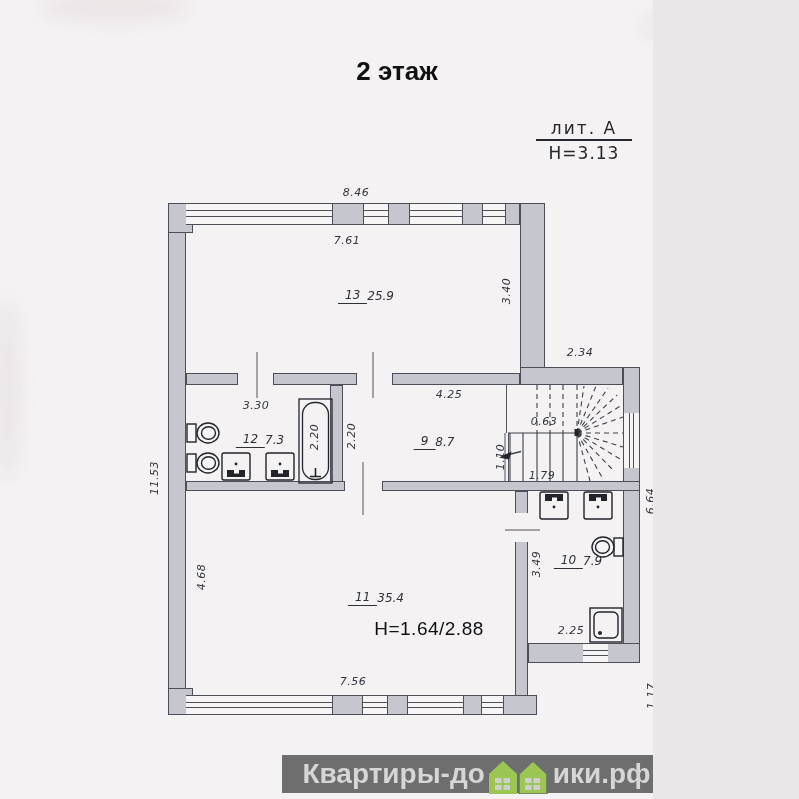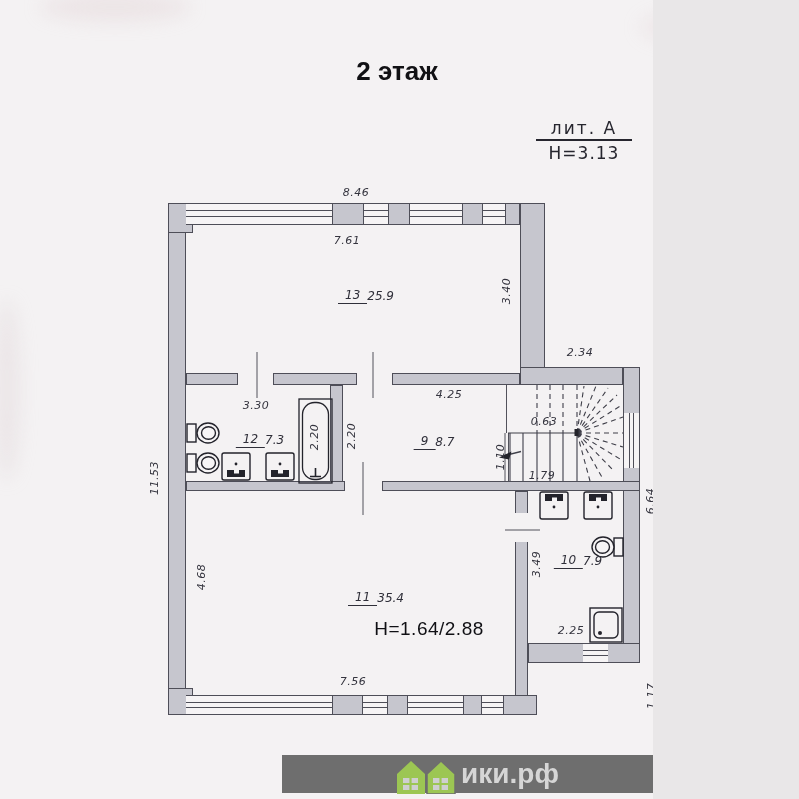--- a/index.html
+++ b/index.html
@@ -192,20 +192,21 @@
     <span class="rarea">35.4</span>
   </div>
   <div class="room-label" style="left:578px;top:561px;">
     <span class="rnum">10</span>
     <span class="rarea">7.9</span>
   </div>
 
   <div class="note" style="left:429px;top:629px;">Н=1.64/2.88</div>
 
   <div class="watermark">
+    <span>Квартиры-до</span>
     <svg width="64" height="36" viewBox="0 0 64 36" style="margin:3px 1px 0;">
       <path d="M2,36 V16 L16,3 L30,16 V36 Z" fill="#9cc653"></path>
       <rect x="8" y="20" width="15" height="12" fill="#cfcfcf"></rect>
       <path d="M15.5,20 V32 M8,26 H23" stroke="#9cc653" stroke-width="2.2" fill="none"></path>
       <path d="M32,36 V16 L46,3 L60,16 V36 Z" fill="#9cc653" stroke="#6e6e6e" stroke-width="1.5"></path>
       <rect x="38" y="20" width="15" height="12" fill="#cfcfcf"></rect>
       <path d="M45.5,20 V32 M38,26 H53" stroke="#9cc653" stroke-width="2.2" fill="none"></path>
     </svg>
     <span>ики.рф</span>
   </div>

